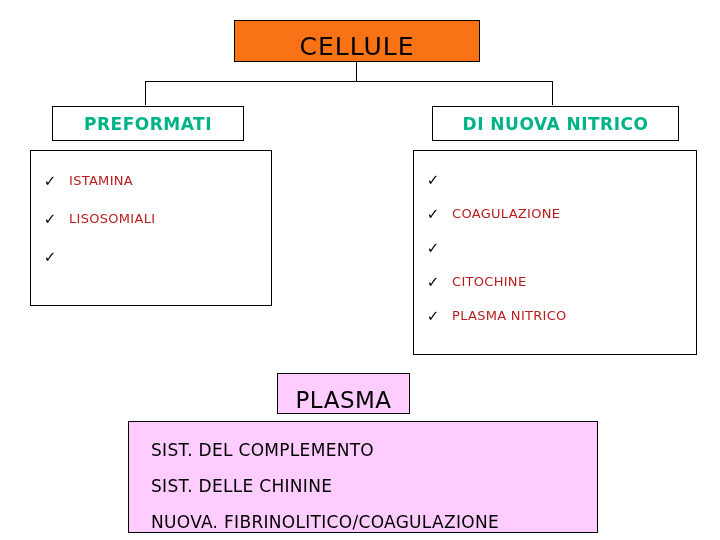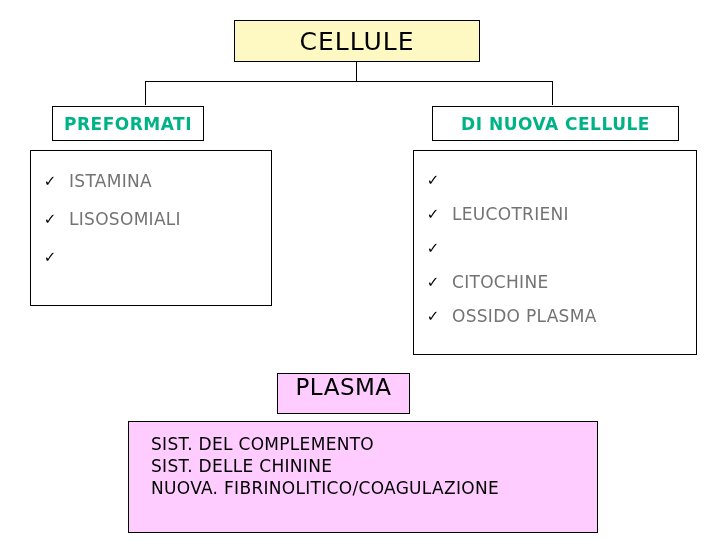--- a/index.html
+++ b/index.html
@@ -29,23 +29,23 @@
     border: 1px solid #000000;
     background: #ffffff;
   }
 
   
   #root-node {
     left: 234px;
     top: 20px;
     width: 246px;
     height: 42px;
-    background: #fef9c3;
-    display: flex;
-    align-items: center;
+    background: #f97316;
+    display: flex;
+    align-items: flex-end;
     justify-content: center;
   }
   #root-node .node-text {
     font-size: 25px;
     letter-spacing: 1px;
     color: #000000;
     white-space: nowrap;
   }
 
   
@@ -70,21 +70,21 @@
   .col-header .header-text {
     font-size: 17px;
     font-weight: bold;
     color: #00b386;
     white-space: nowrap;
     letter-spacing: 0.5px;
   }
   #header-preformati {
     left: 52px;
     top: 106px;
-    width: 152px;
+    width: 192px;
     height: 35px;
   }
   #header-nuova-sintesi {
     left: 432px;
     top: 106px;
     width: 247px;
     height: 35px;
   }
 
   
@@ -113,41 +113,41 @@
   .list-item .check {
     flex: 0 0 auto;
     width: 38px;
     text-align: center;
     font-size: 15px;
     line-height: 22px;
     color: #000000;
   }
   .list-item .item-label {
     flex: 1 1 auto;
-    font-size: 17px;
+    font-size: 13px;
     line-height: 22px;
-    color: #737373;
+    color: #b91c1c;
     white-space: pre-line;
     letter-spacing: 0.3px;
   }
 
   #panel-preformati .list-item { margin-top: 16px; }
   #panel-preformati .list-item:first-child { margin-top: 19px; }
   #panel-nuova-sintesi .list-item { margin-top: 12px; }
   #panel-nuova-sintesi .list-item:first-child { margin-top: 18px; }
 
   
   #plasma-node {
     left: 277px;
     top: 373px;
     width: 133px;
     height: 41px;
     background: #ffccff;
     display: flex;
-    align-items: flex-start;
+    align-items: flex-end;
     justify-content: center;
   }
   #plasma-node .node-text {
     font-size: 23px;
     color: #000000;
     white-space: nowrap;
     letter-spacing: 0.5px;
   }
 
   
@@ -156,45 +156,46 @@
     top: 421px;
     width: 470px;
     height: 112px;
     background: #ffccff;
   }
   #panel-plasma .plasma-item {
     font-size: 17px;
     line-height: 22px;
     color: #000000;
     margin-left: 22px;
+    margin-top: 14px;
     white-space: nowrap;
     letter-spacing: 0.3px;
   }
-  #panel-plasma .plasma-item:first-child { margin-top: 11px; }
+  #panel-plasma .plasma-item:first-child { margin-top: 17px; }
 </style>
 </head>
 <body>
 
 <div class="canvas">
 
   <div class="box" id="root-node">
     <span class="node-text">CELLULE</span>
   </div>
 
   <div class="line-v" id="stem-root"></div>
   <div class="line-h" id="bar-branch"></div>
   <div class="line-v" id="drop-left"></div>
   <div class="line-v" id="drop-right"></div>
 
   <div class="box col-header" id="header-preformati">
     <span class="header-text">PREFORMATI</span>
   </div>
 
   <div class="box col-header" id="header-nuova-sintesi">
-    <span class="header-text">DI NUOVA CELLULE</span>
+    <span class="header-text">DI NUOVA NITRICO</span>
   </div>
 
   <div class="box list-panel" id="panel-preformati">
     <div class="list-item">
       <span class="check">✓</span>
       <span class="item-label">ISTAMINA</span>
     </div>
     <div class="list-item">
       <span class="check">✓</span>
       <span class="item-label">LISOSOMIALI</span>
@@ -203,32 +204,32 @@
       <span class="check">✓</span>
     </div>
   </div>
 
   <div class="box list-panel" id="panel-nuova-sintesi">
     <div class="list-item">
       <span class="check">✓</span>
     </div>
     <div class="list-item">
       <span class="check">✓</span>
-      <span class="item-label">LEUCOTRIENI</span>
+      <span class="item-label">COAGULAZIONE</span>
     </div>
     <div class="list-item">
       <span class="check">✓</span>
     </div>
     <div class="list-item">
       <span class="check">✓</span>
       <span class="item-label">CITOCHINE</span>
     </div>
     <div class="list-item">
       <span class="check">✓</span>
-      <span class="item-label">OSSIDO PLASMA</span>
+      <span class="item-label">PLASMA NITRICO</span>
     </div>
   </div>
 
   <div class="box" id="plasma-node">
     <span class="node-text">PLASMA</span>
   </div>
 
   <div class="box" id="panel-plasma">
     <div class="plasma-item">SIST. DEL COMPLEMENTO</div>
     <div class="plasma-item">SIST. DELLE CHININE</div>

